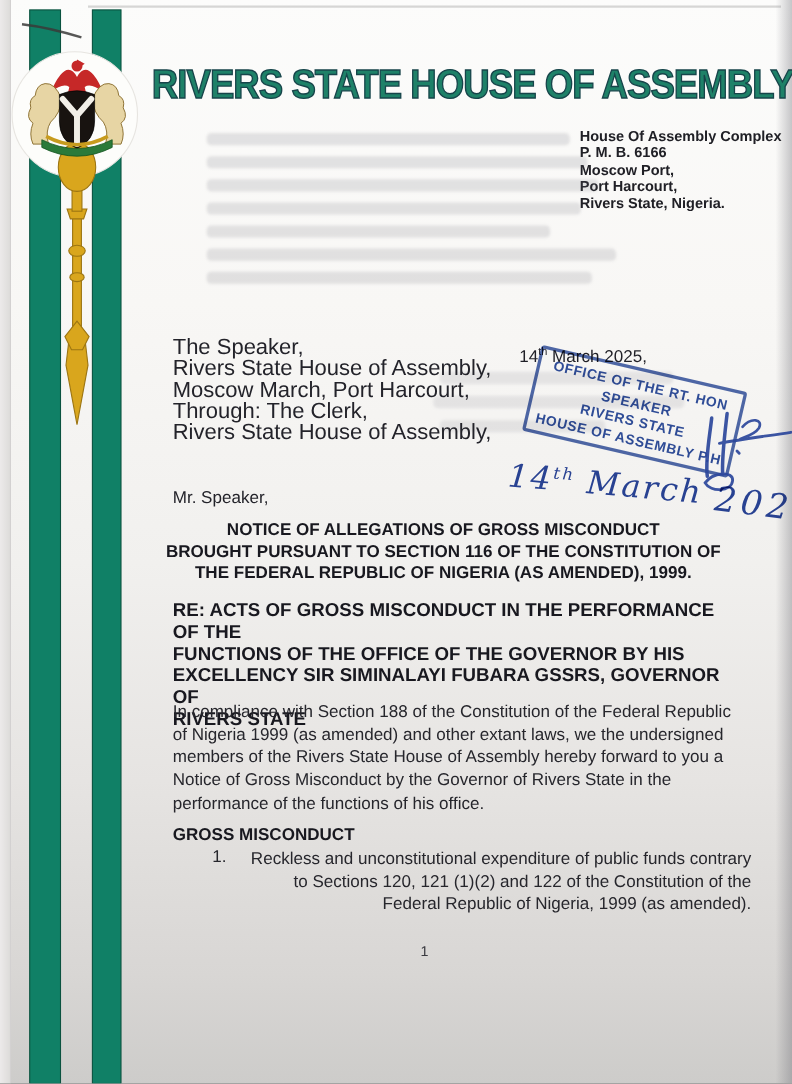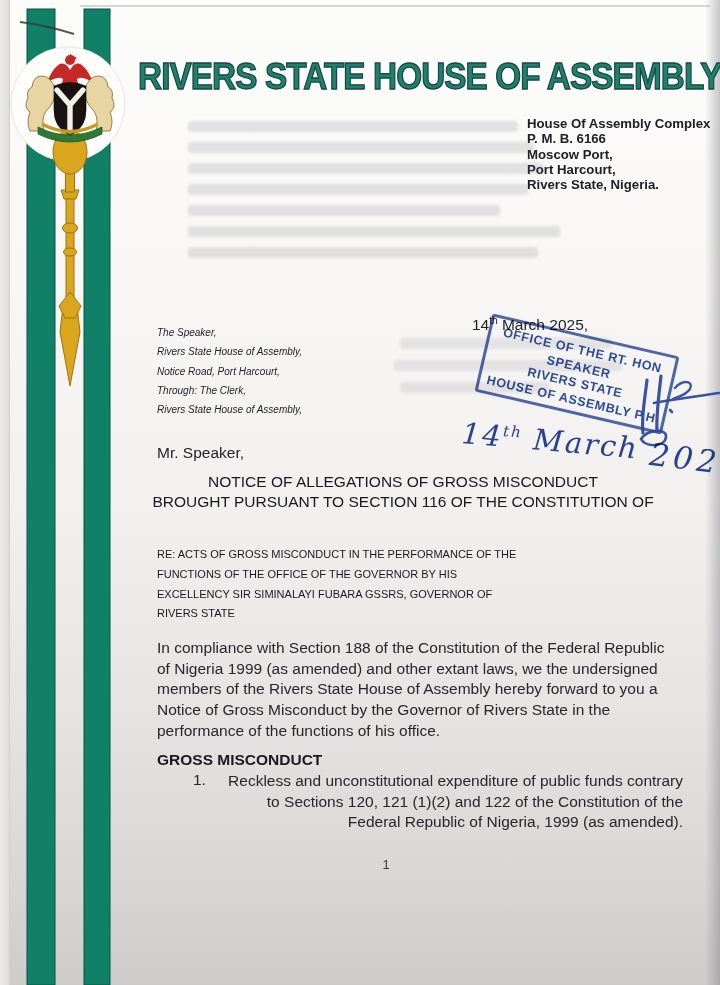--- a/index.html
+++ b/index.html
@@ -28,21 +28,21 @@
   }
   .address { position:absolute; left:527px; top:116px; font-size:13.2px; line-height:15.3px; font-weight:bold; color:#202026; }
 
   
   .ghost { position:absolute; height:11px; border-radius:4px; background:rgba(98,102,112,.16); filter:blur(1.6px); }
   .ghost.dim { background:rgba(98,102,112,.12); }
 
   .date-line { position:absolute; left:472px; top:276px; font-size:15.5px; color:#1f1f26;margin-top:39px; }
   .date-line sup { font-size:10px; }
 
-  .recipient { position:absolute; left:157px; top:323px; font-size:10px; line-height:19.3px; color:#23232a;font-style:italic; }
+  .recipient { position:absolute; left:157px; top:307px; font-size:20px; line-height:19.3px; color:#23232a; }
 
   
   .stamp {
     position:absolute; left:481px; top:334px; width:192px; height:80px;
     border:3px solid rgba(49,80,159,.85); border-radius:3px;
     transform:rotate(13deg); transform-origin:center;
     color:#31509f; text-align:center; font-weight:bold;
     font-size:12.6px; line-height:16.5px; letter-spacing:.6px; padding-top:5px;
     mix-blend-mode:multiply;
   }
@@ -53,23 +53,23 @@
     font-family:"DejaVu Serif", serif; font-style:italic;
     color:#2a459b; letter-spacing:2px; transform:rotate(5deg); transform-origin:left center;
     font-size:29px; white-space:nowrap; mix-blend-mode:multiply;
   }
   .hand-date sup { font-size:15px; }
   .hand-date .yr { display:inline-block; transform:translateY(7px) rotate(2deg); font-size:31px; letter-spacing:4px; }
 
   .salutation { position:absolute; left:157px; top:444px; font-size:15.5px; color:#23232a; }
 
   .notice-heading { position:absolute; left:133px; top:472px; width:540px; text-align:center;
-    font-size:15.5px; font-weight:normal; line-height:19.6px; color:#18181f; }
+    font-size:15.5px; font-weight:bold; line-height:19.6px; color:#18181f; }
   .re-heading { position:absolute; left:157px; top:545px; width:520px;
-    font-size:11px; font-weight:normal; line-height:19.8px; color:#18181f; }
+    font-size:17px; font-weight:bold; line-height:19.8px; color:#18181f; }
   .body-par { position:absolute; left:157px; top:638px; width:514px;
     font-size:15.5px; line-height:20.7px; color:#26262c; }
   .gross-heading { position:absolute; left:157px; top:751px; font-size:15.5px; font-weight:bold; color:#18181f; }
   .item-number { position:absolute; left:193px; top:771px; font-size:15.5px; color:#26262c; }
   .item-text { position:absolute; left:221px; top:771px; width:462px; font-size:15.5px; line-height:20.5px; color:#26262c;text-align:right; }
 
   .page-number { position:absolute; left:376px; top:857px; width:20px; text-align:center; font-size:13px; color:#3a3a40; }
 </style>
 </head>
 <body>
@@ -133,21 +133,21 @@
     <div class="ghost dim" style="left:400px; top:338px; width:212px;"></div>
     <div class="ghost dim" style="left:394px; top:360px; width:228px;"></div>
     <div class="ghost dim" style="left:400px; top:382px; width:150px;"></div>
   </div>
 
   <div class="date-line"><span>14</span><sup>th</sup><span> March 2025,</span></div>
 
   <div class="recipient">
     <div>The Speaker,</div>
     <div>Rivers State House of Assembly,</div>
-    <div>Notice Road, Port Harcourt,</div>
+    <div>Moscow March, Port Harcourt,</div>
     <div>Through: The Clerk,</div>
     <div>Rivers State House of Assembly,</div>
   </div>
 
   <div class="stamp">
     <div>OFFICE OF THE RT. HON</div>
     <div>SPEAKER</div>
     <div>RIVERS STATE</div>
     <div>HOUSE OF ASSEMBLY P.H</div>
   </div>
@@ -163,20 +163,21 @@
     </g>
   </svg>
 
   <div class="hand-date"><span>14</span><sup>th</sup><span> March </span><span class="yr">2025</span></div>
 
   <div class="salutation">Mr. Speaker,</div>
 
   <div class="notice-heading">
     <div>NOTICE OF ALLEGATIONS OF GROSS MISCONDUCT</div>
     <div>BROUGHT PURSUANT TO SECTION 116 OF THE CONSTITUTION OF</div>
+    <div>THE FEDERAL REPUBLIC OF NIGERIA (AS AMENDED), 1999.</div>
   </div>
 
   <div class="re-heading">
     <div>RE: ACTS OF GROSS MISCONDUCT IN THE PERFORMANCE OF THE</div>
     <div>FUNCTIONS OF THE OFFICE OF THE GOVERNOR BY HIS</div>
     <div>EXCELLENCY SIR SIMINALAYI FUBARA GSSRS, GOVERNOR OF</div>
     <div>RIVERS STATE</div>
   </div>
 
   <div class="body-par">In compliance with Section 188 of the Constitution of the Federal Republic of Nigeria 1999 (as amended) and other extant laws, we the undersigned members of the Rivers State House of Assembly hereby forward to you a Notice of Gross Misconduct by the Governor of Rivers State in the performance of the functions of his office.</div>

